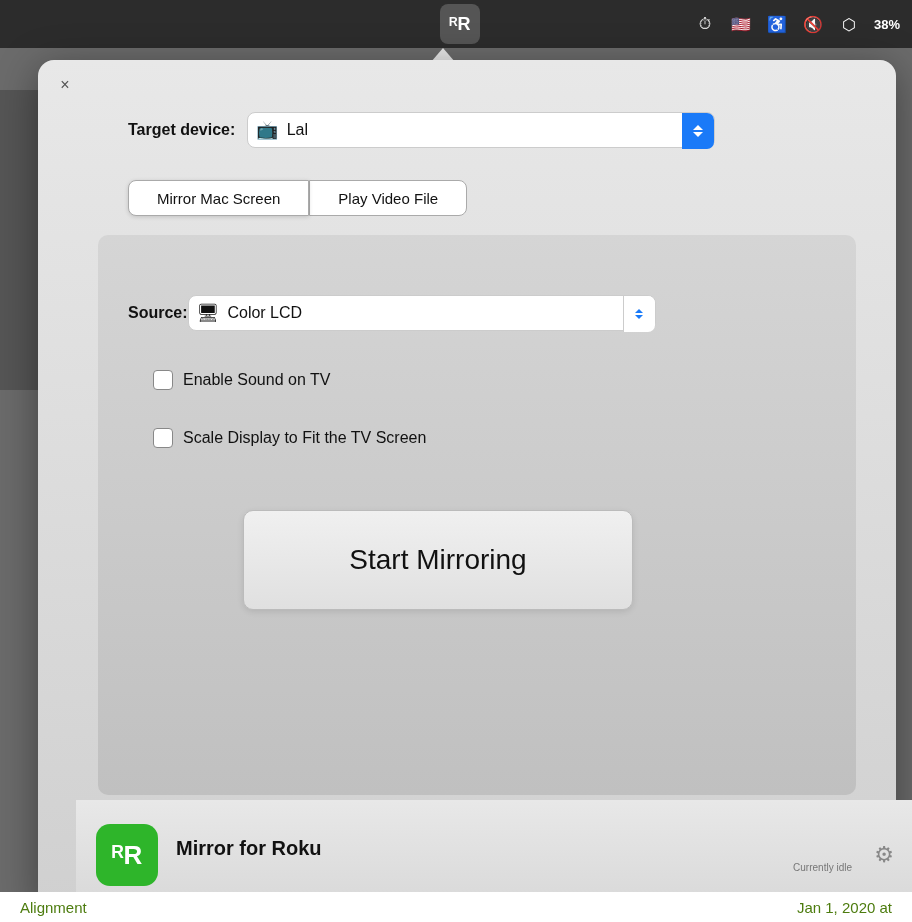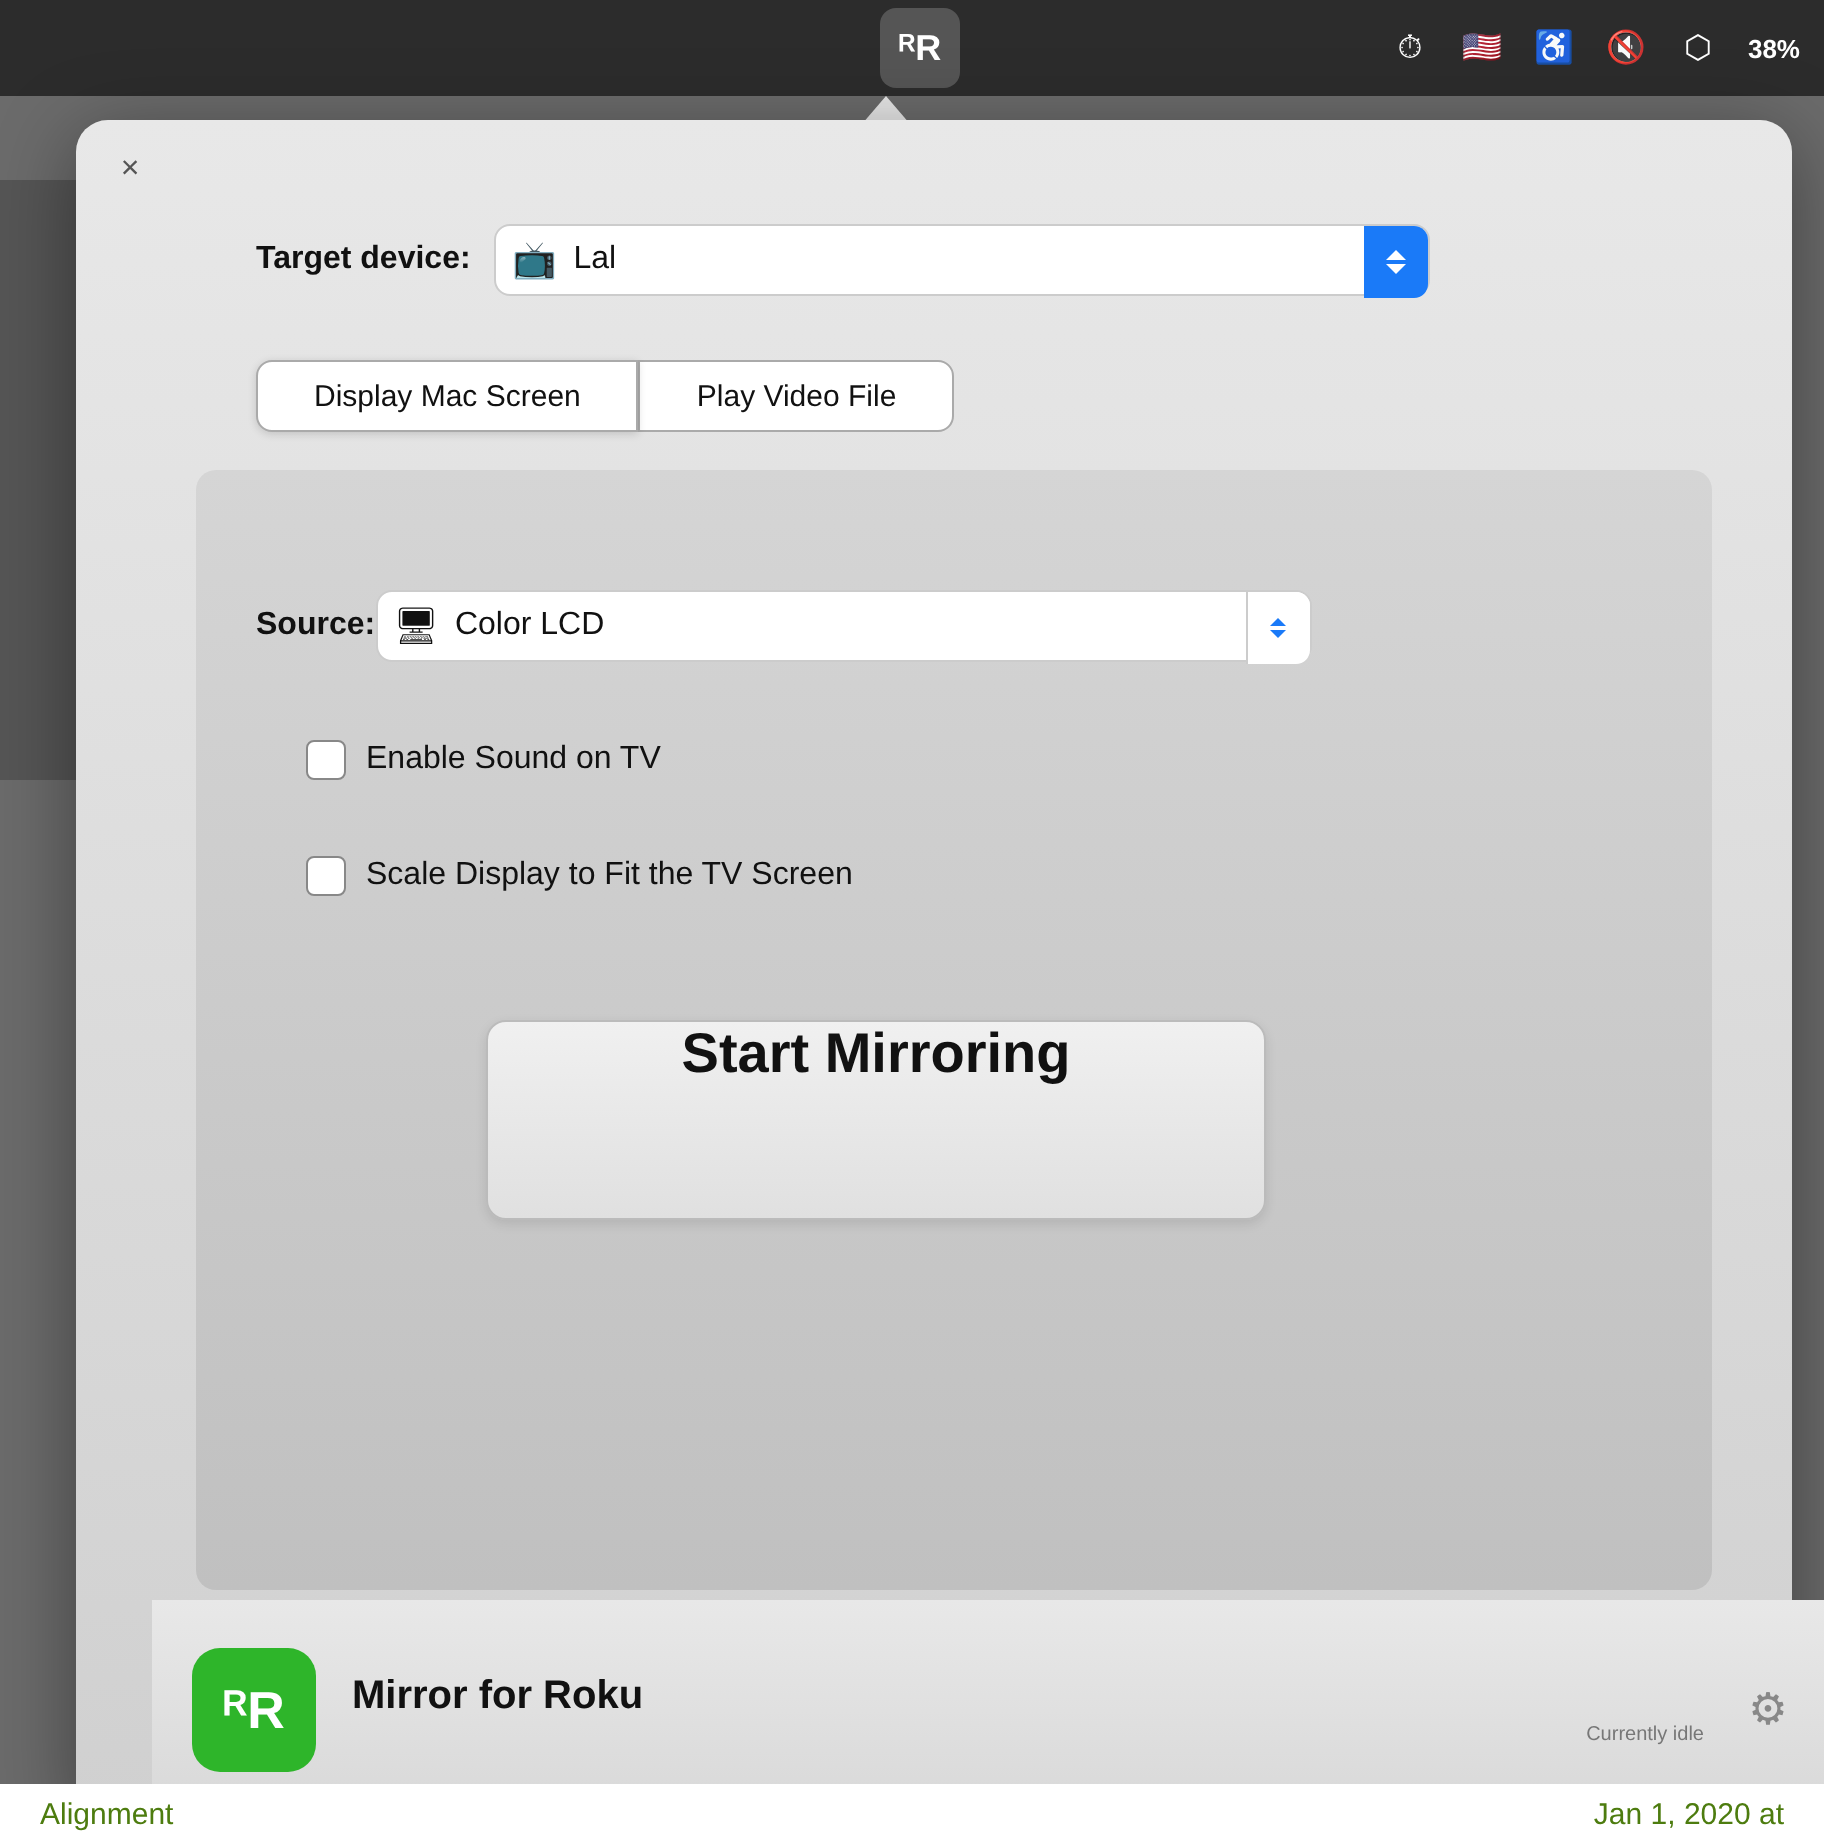--- a/index.html
+++ b/index.html
@@ -300,25 +300,25 @@
     .start-btn {
       position: absolute;
       top: 450px;
       left: 205px;
       width: 390px;
       height: 100px;
       background: linear-gradient(180deg, #f0f0f0 0%, #e0e0e0 100%);
       border: 1.5px solid #bbb;
       border-radius: 10px;
       font-size: 28px;
-      font-weight: 700;
+      font-weight: 400;
       color: #111;
       cursor: pointer;
       display: flex;
-      align-items: flex-start;
+      align-items: center;
       justify-content: center;
       box-shadow: 0 2px 6px rgba(0,0,0,0.1);
     }
 
     
     .bottom-bar {
       position: absolute;
       bottom: 0;
       left: 38px;
       width: 858px;
@@ -436,21 +436,21 @@
       <span>Lal</span>
       <div class="device-select-arrows">
         <div class="arrow-up"></div>
         <div class="arrow-down"></div>
       </div>
     </div>
   </div>
 
   <div class="tab-row">
     <button class="tab-btn active">
-      <span>Display Mac Screen</span>
+      <span>Mirror Mac Screen</span>
     </button>
     <button class="tab-btn">
       <span>Play Video File</span>
     </button>
   </div>
 
   <div class="inner-box"></div>
 
   <div class="source-row">
     <span class="label-text">Source:</span>

